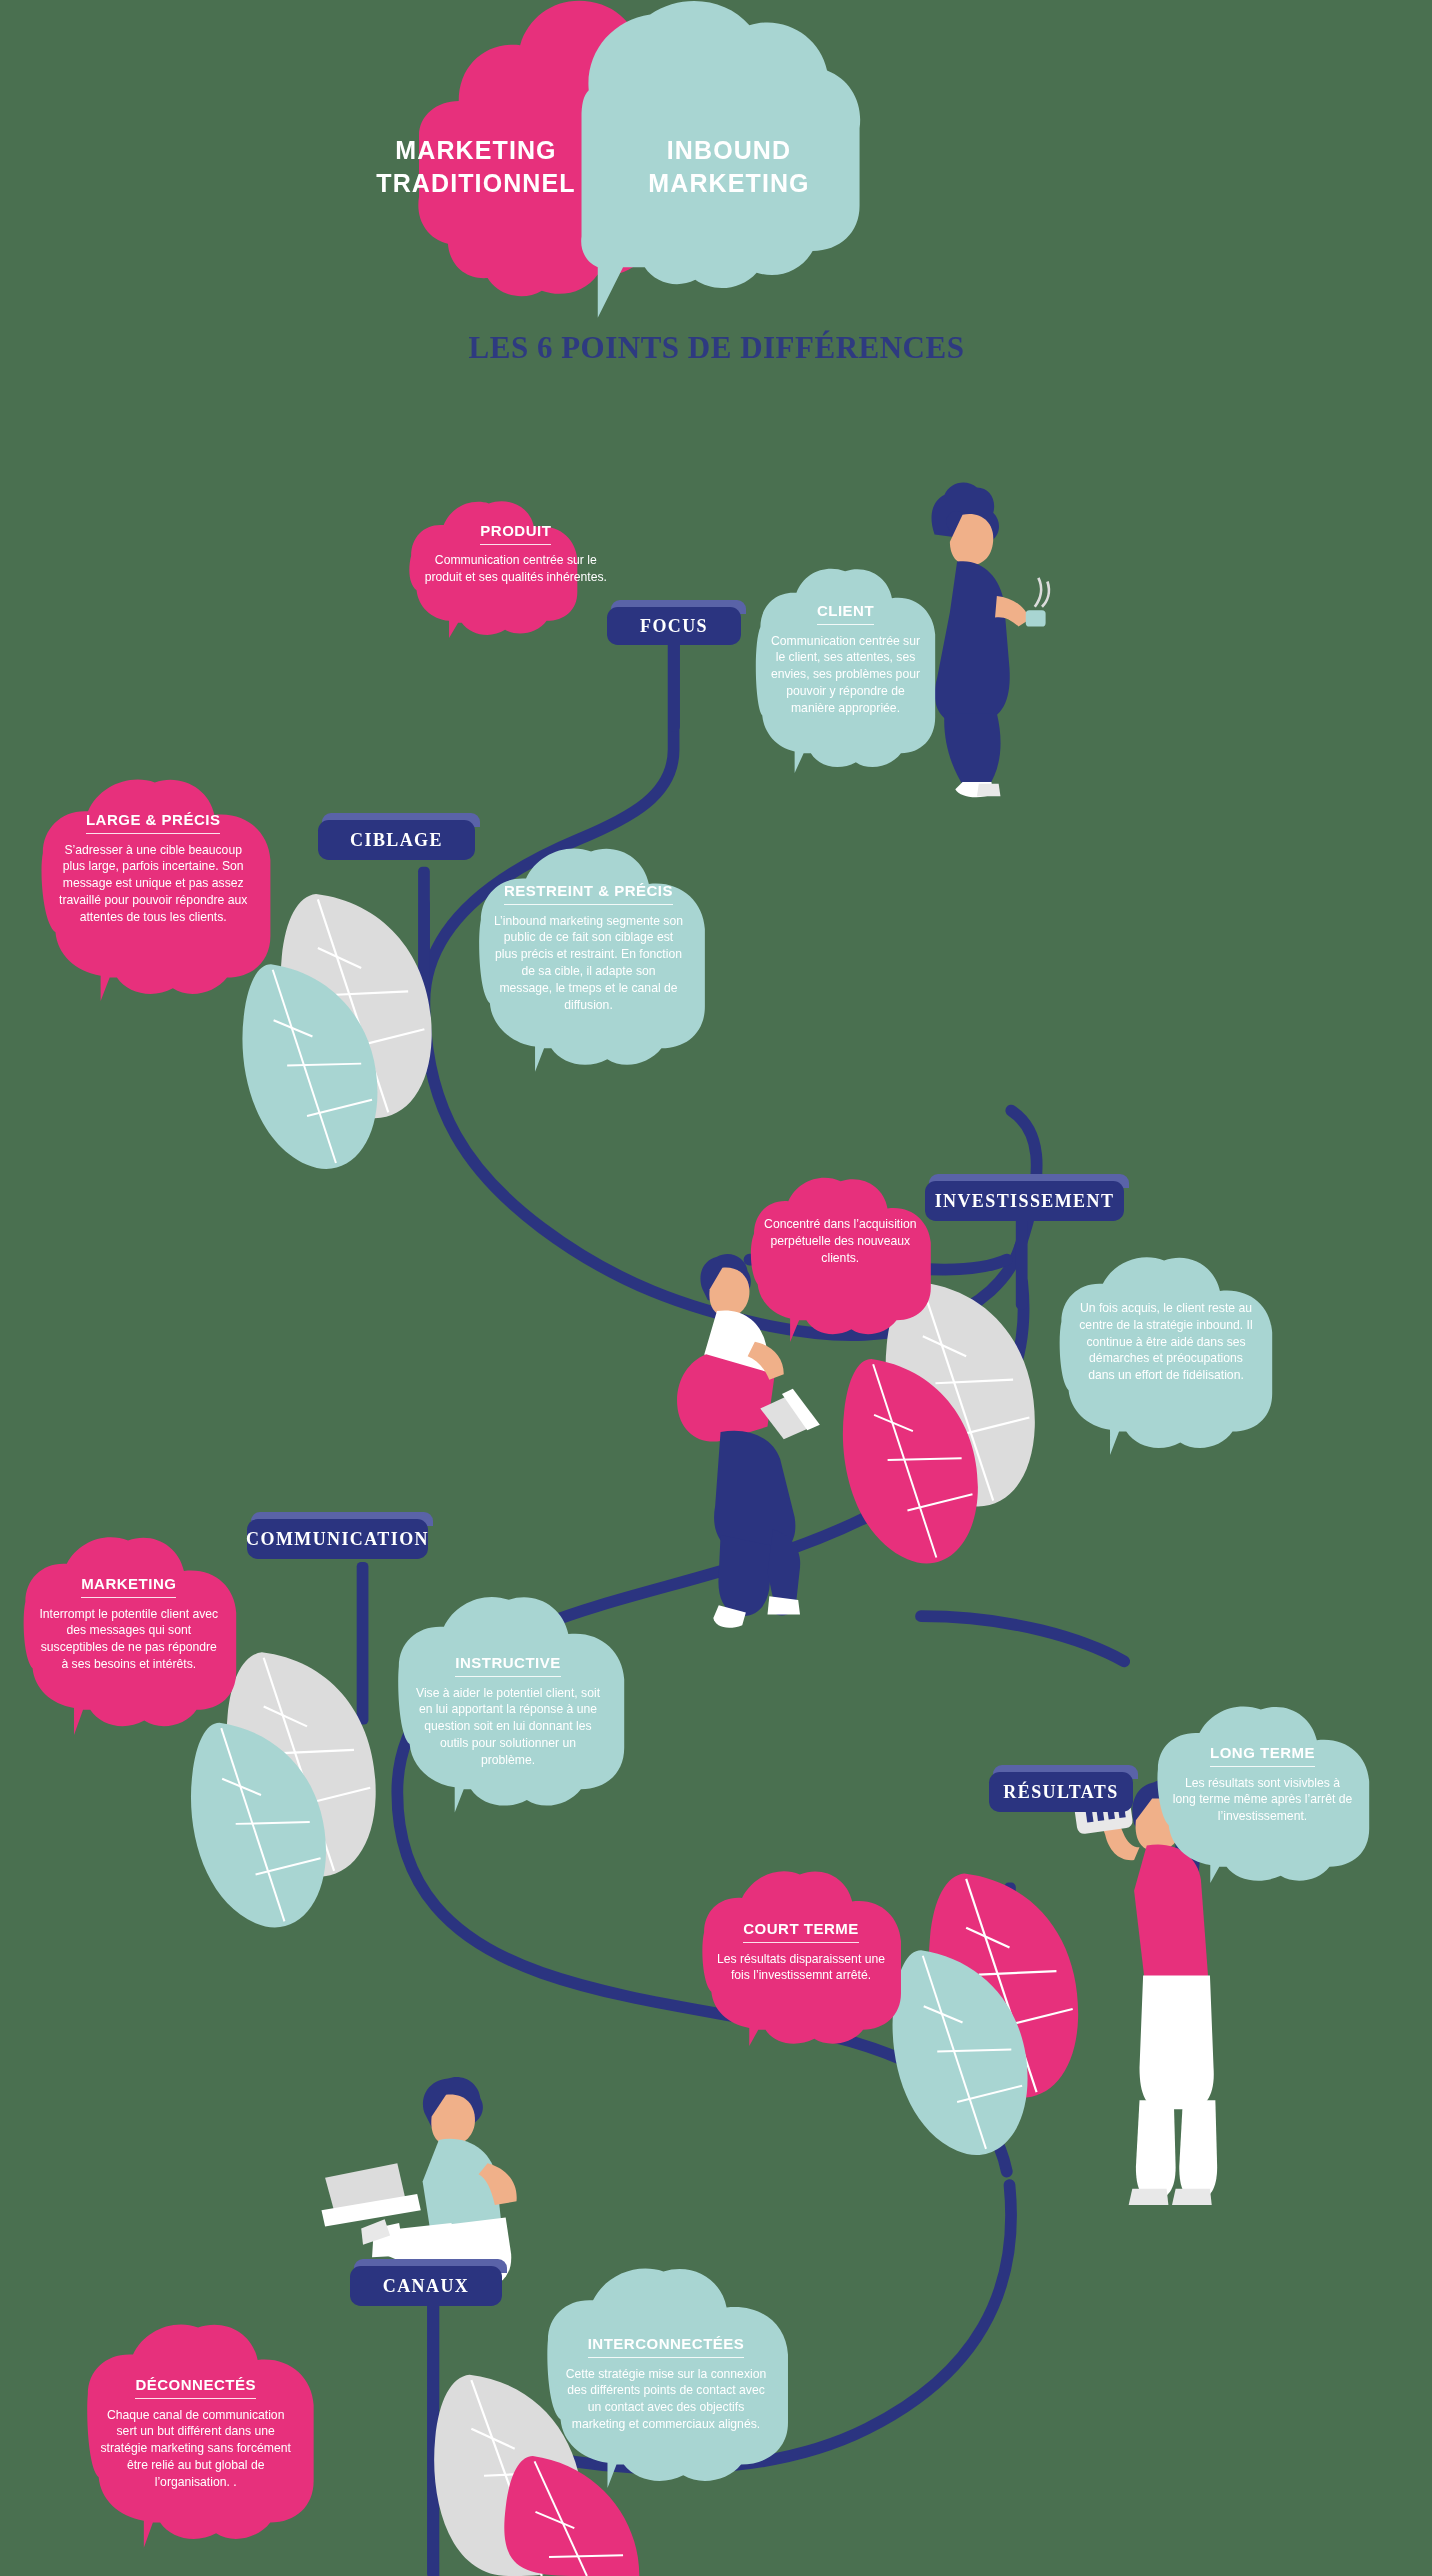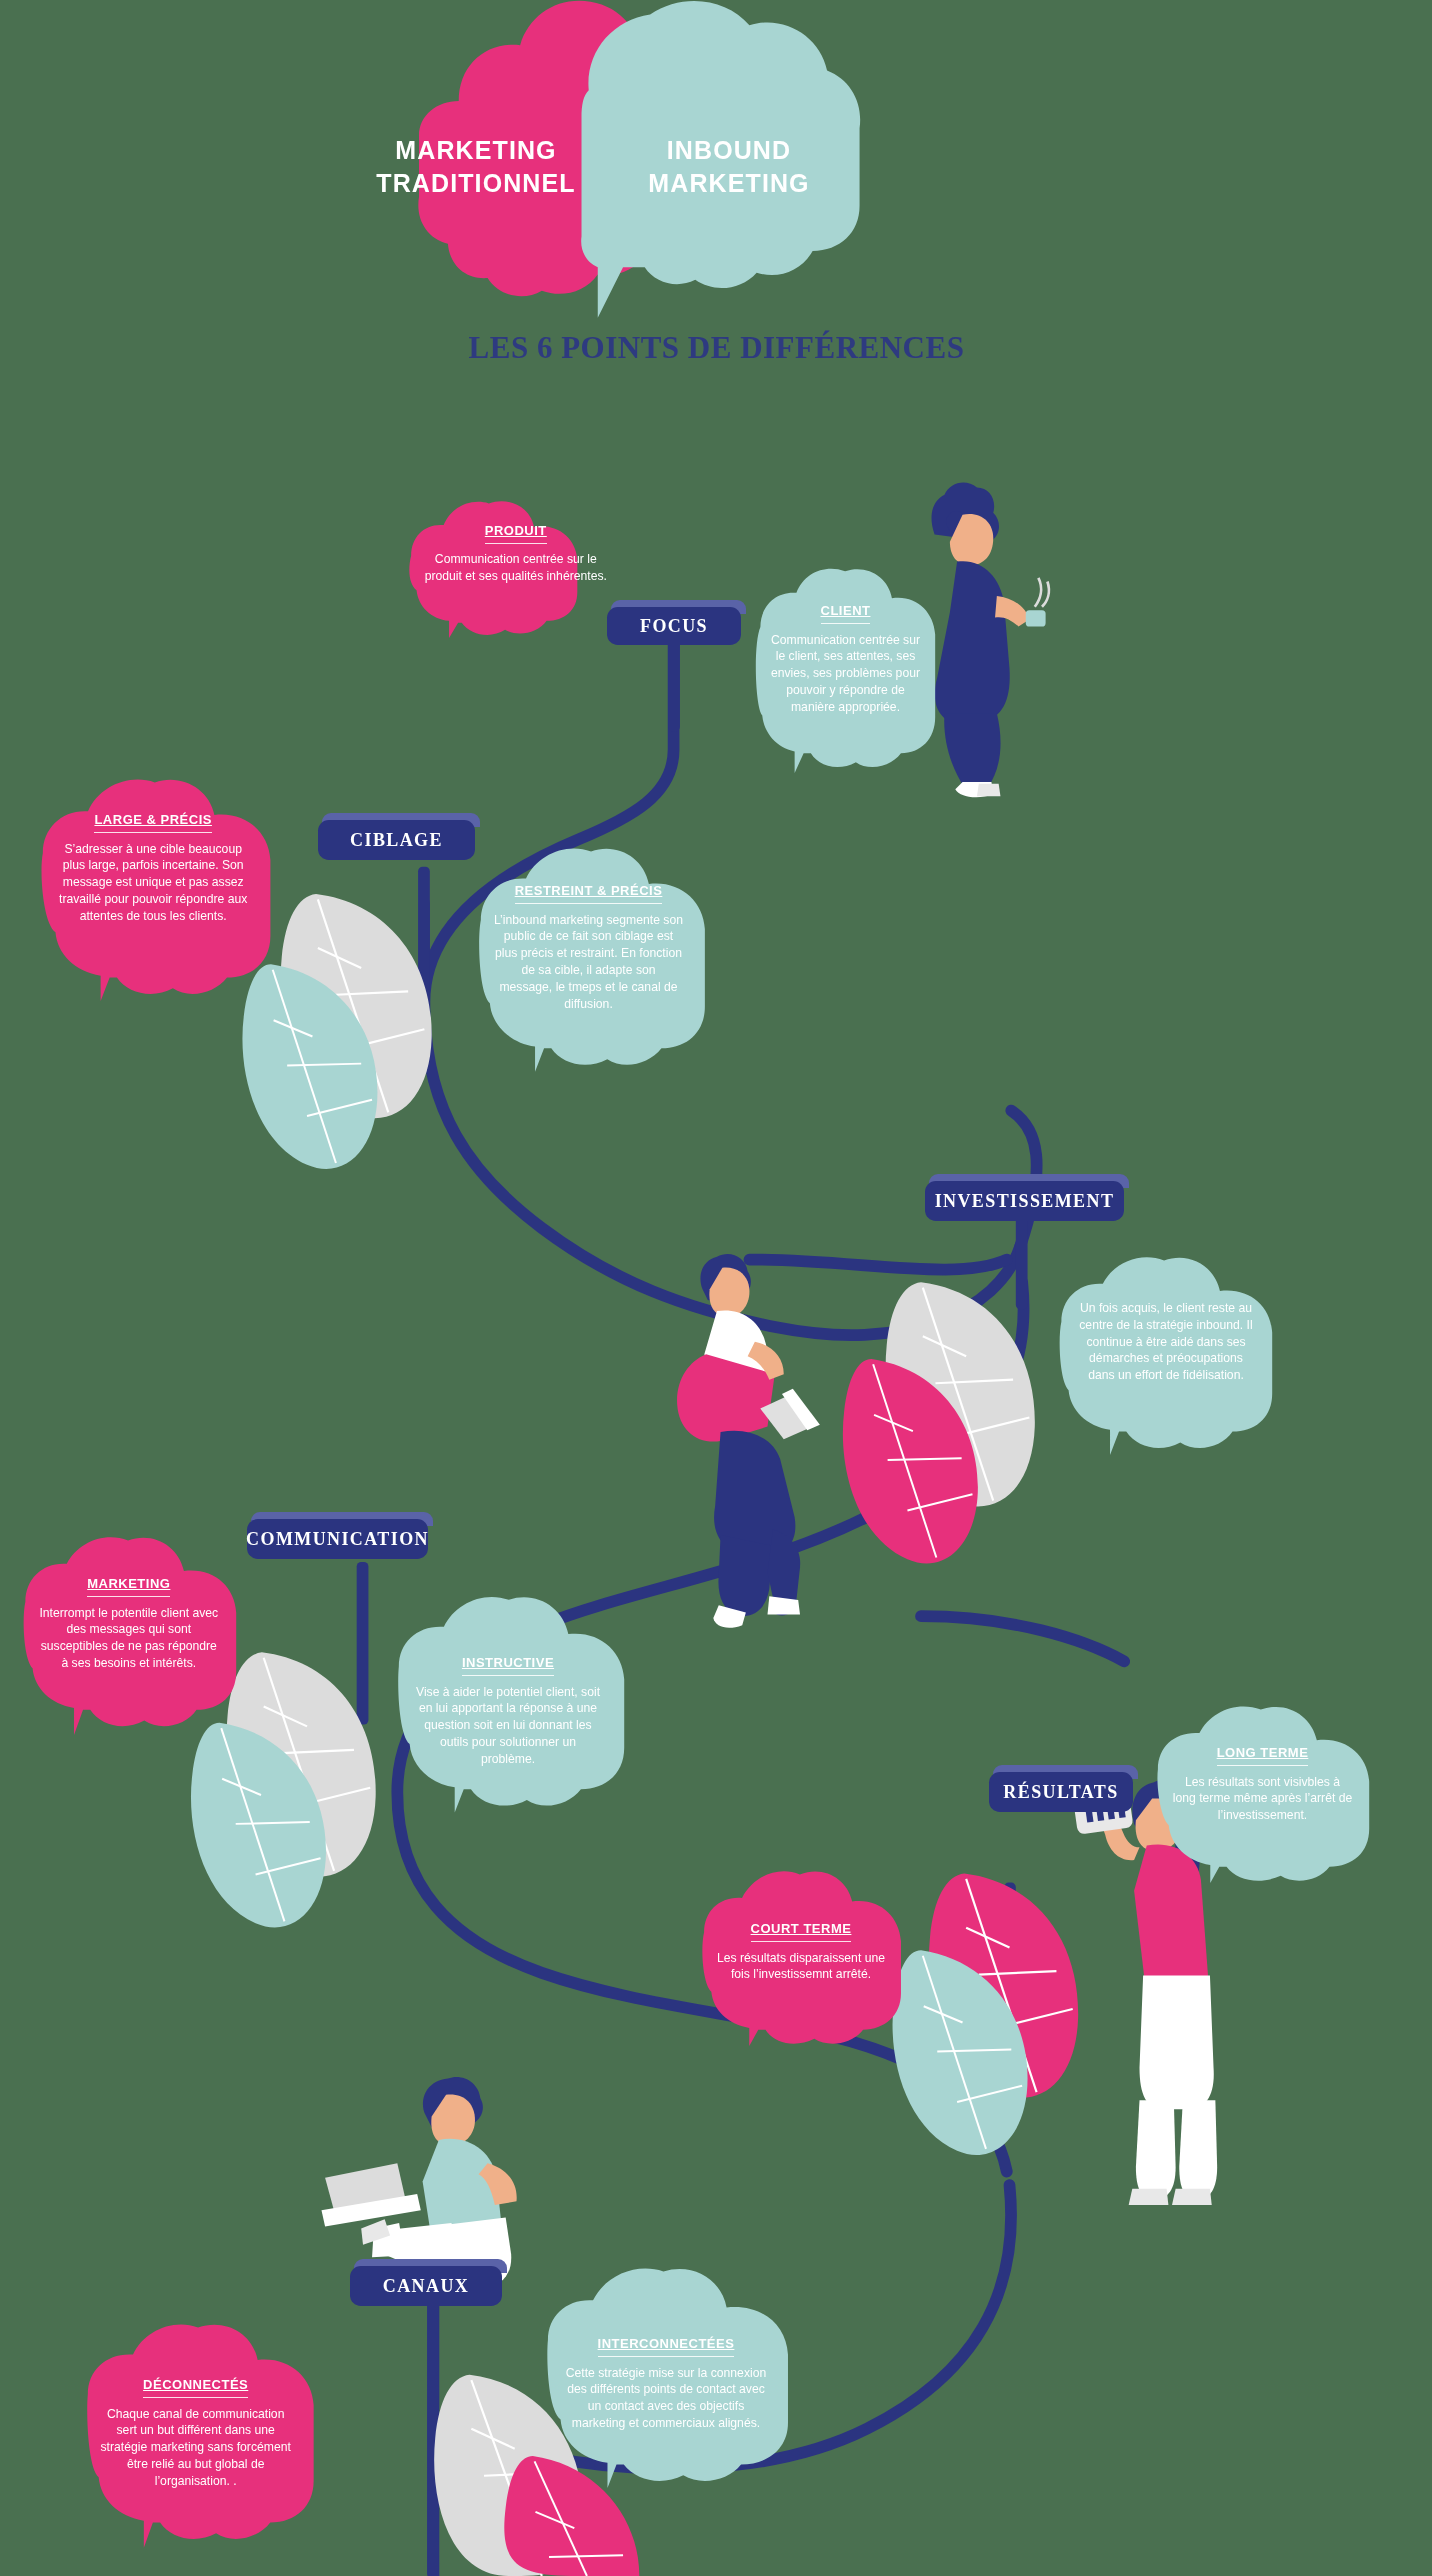--- a/index.html
+++ b/index.html
@@ -91,28 +91,27 @@
 
   
   .bubble { position: absolute; z-index: 5; }
   .bubble .bub-svg { position: absolute; left: 0; top: 0; }
   .bubble .bub-inner {
     position: absolute;
     text-align: center;
     color: #ffffff;
   }
   .bub-title {
-    font-size: 13px;
+    font-size: 15px;
     font-weight: bold;
     letter-spacing: 0.5px;
     padding-bottom: 5.4px;
     margin-bottom: 7.2px;
     display: inline-block;
     border-bottom: 1.8px solid rgba(255,255,255,.85);
-    text-decoration: underline;
   }
   .bub-body {
     font-size: 12.2px;
     line-height: 1.38;
     font-weight: 500;
   }
 
   
   .bub-pink .bub-title, .bub-pink .bub-body { color: #ffffff; }
   .bub-teal .bub-title, .bub-teal .bub-body { color: #ffffff; }
@@ -431,20 +430,32 @@
           C232 40 258 62 260 94 L260 180 C260 208 240 226 212 226
           C198 244 170 250 152 238 C130 250 102 244 90 226 L82 226 L72 252 L72 224
           C44 220 24 200 22 176 C10 166 8 104 12 84 Z"></path>
       </svg>
       <div class="bub-inner" style="left:23.5px; top:38px; width:190px;">
         <div class="bub-title">RESTREINT &amp; PRÉCIS</div>
         <div class="bub-body">L’inbound marketing segmente son public de ce fait son ciblage est plus précis et restraint. En fonction de sa cible, il adapte son message, le tmeps et le canal de diffusion.</div>
       </div>
     </div>
 
+    <div class="bubble bub-pink" style="left:745px; top:1174px; width:230px; height:163px;">
+      <svg class="bub-svg" width="230" height="168" viewBox="0 0 255 186">
+        <path fill="#e7307c" d="M10 66 C10 44 26 28 48 30 C58 8 84 -2 106 8 C130 0 154 14 158 38
+          C184 34 204 52 206 76 L206 126 C206 148 190 162 168 162
+          C156 178 132 182 118 172 C100 182 78 178 68 162 L60 162 L50 186 L50 160
+          C30 156 16 140 14 122 C6 112 4 80 10 66 Z"></path>
+      </svg>
+      <div class="bub-inner" style="left:16.3px; top:42px; width:158px;">
+
+        <div class="bub-body">Concentré dans l’acquisition perpétuelle des nouveaux clients.</div>
+      </div>
+    </div>
 
     <div class="badge" style="left:925px; top:1174px; width:199px; height:47px;">
       <div class="badge-top"></div>
       <div class="badge-face">
         <span class="badge-text">INVESTISSEMENT</span>
       </div>
     </div>
 
     <div class="bubble bub-teal" style="left:1052px; top:1255px; width:262px; height:194px;">
       <svg class="bub-svg" width="262" height="200" viewBox="0 0 290 222">

